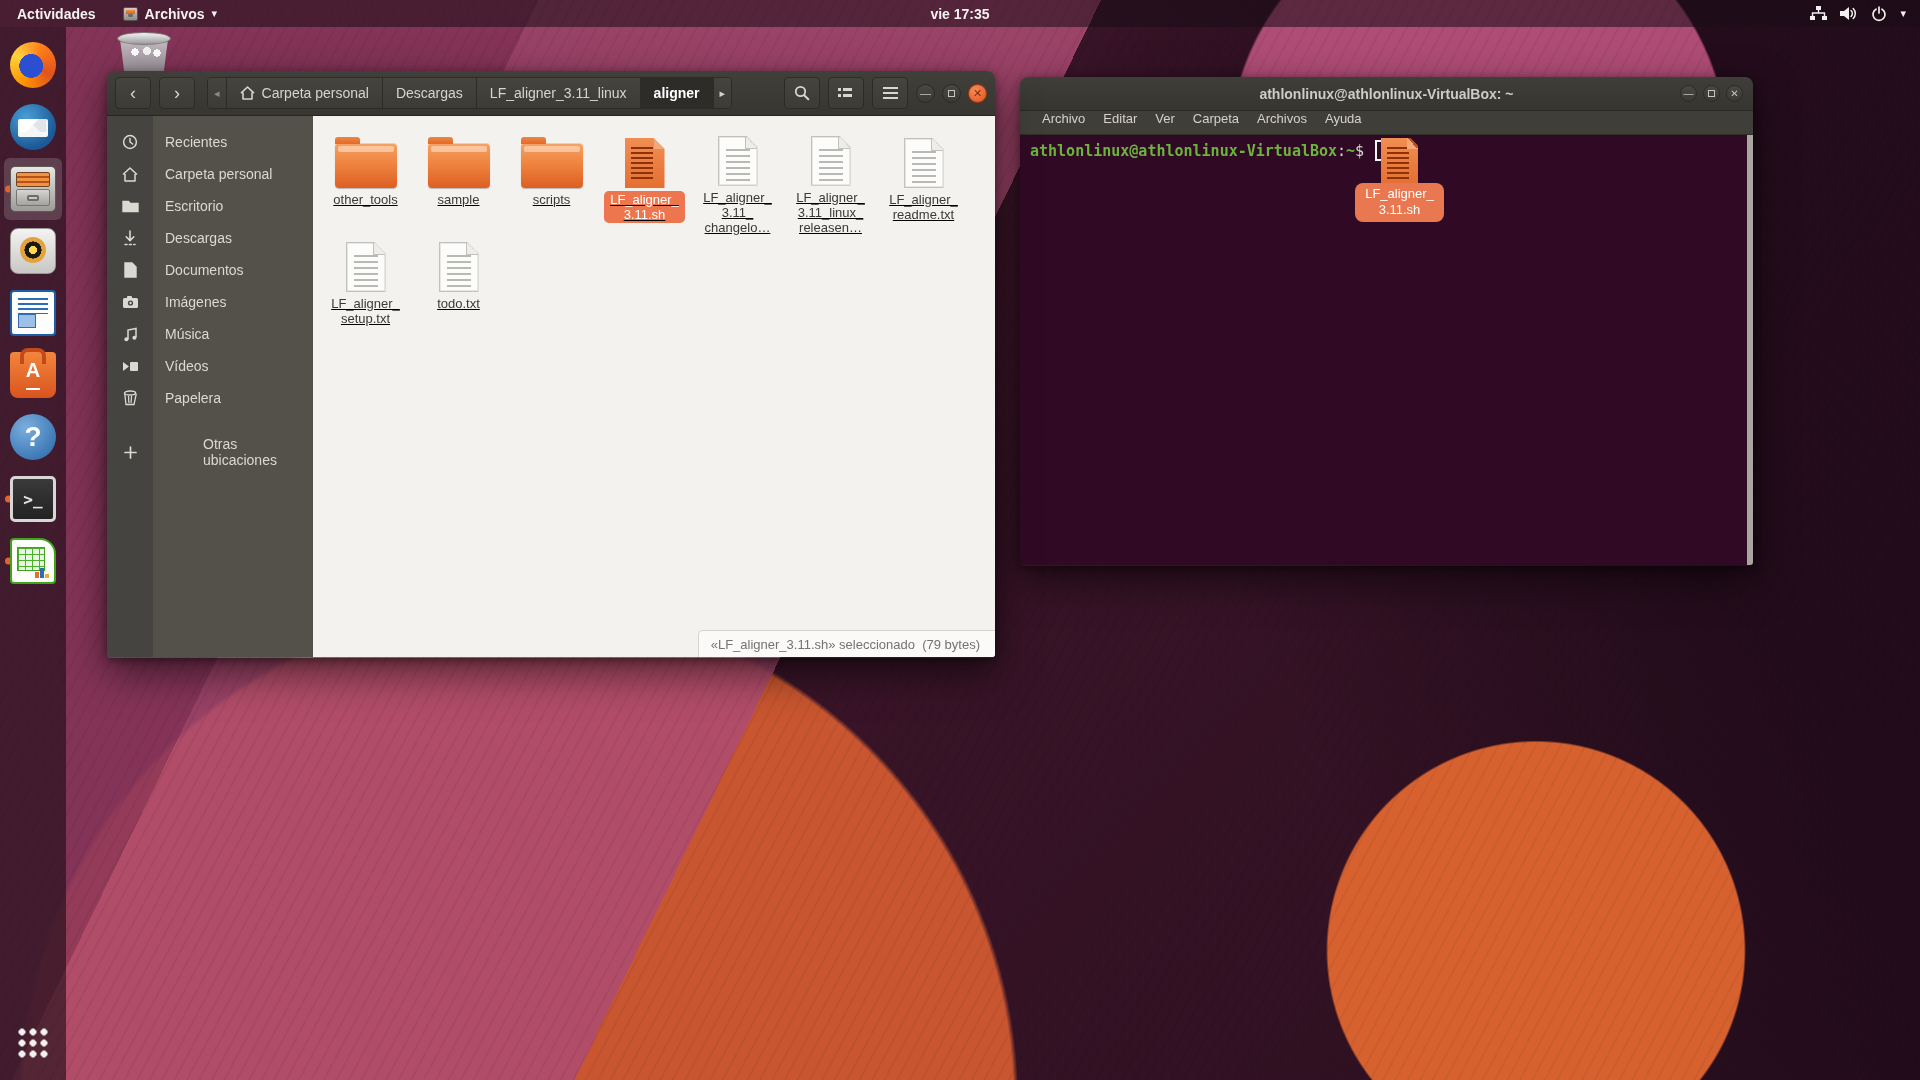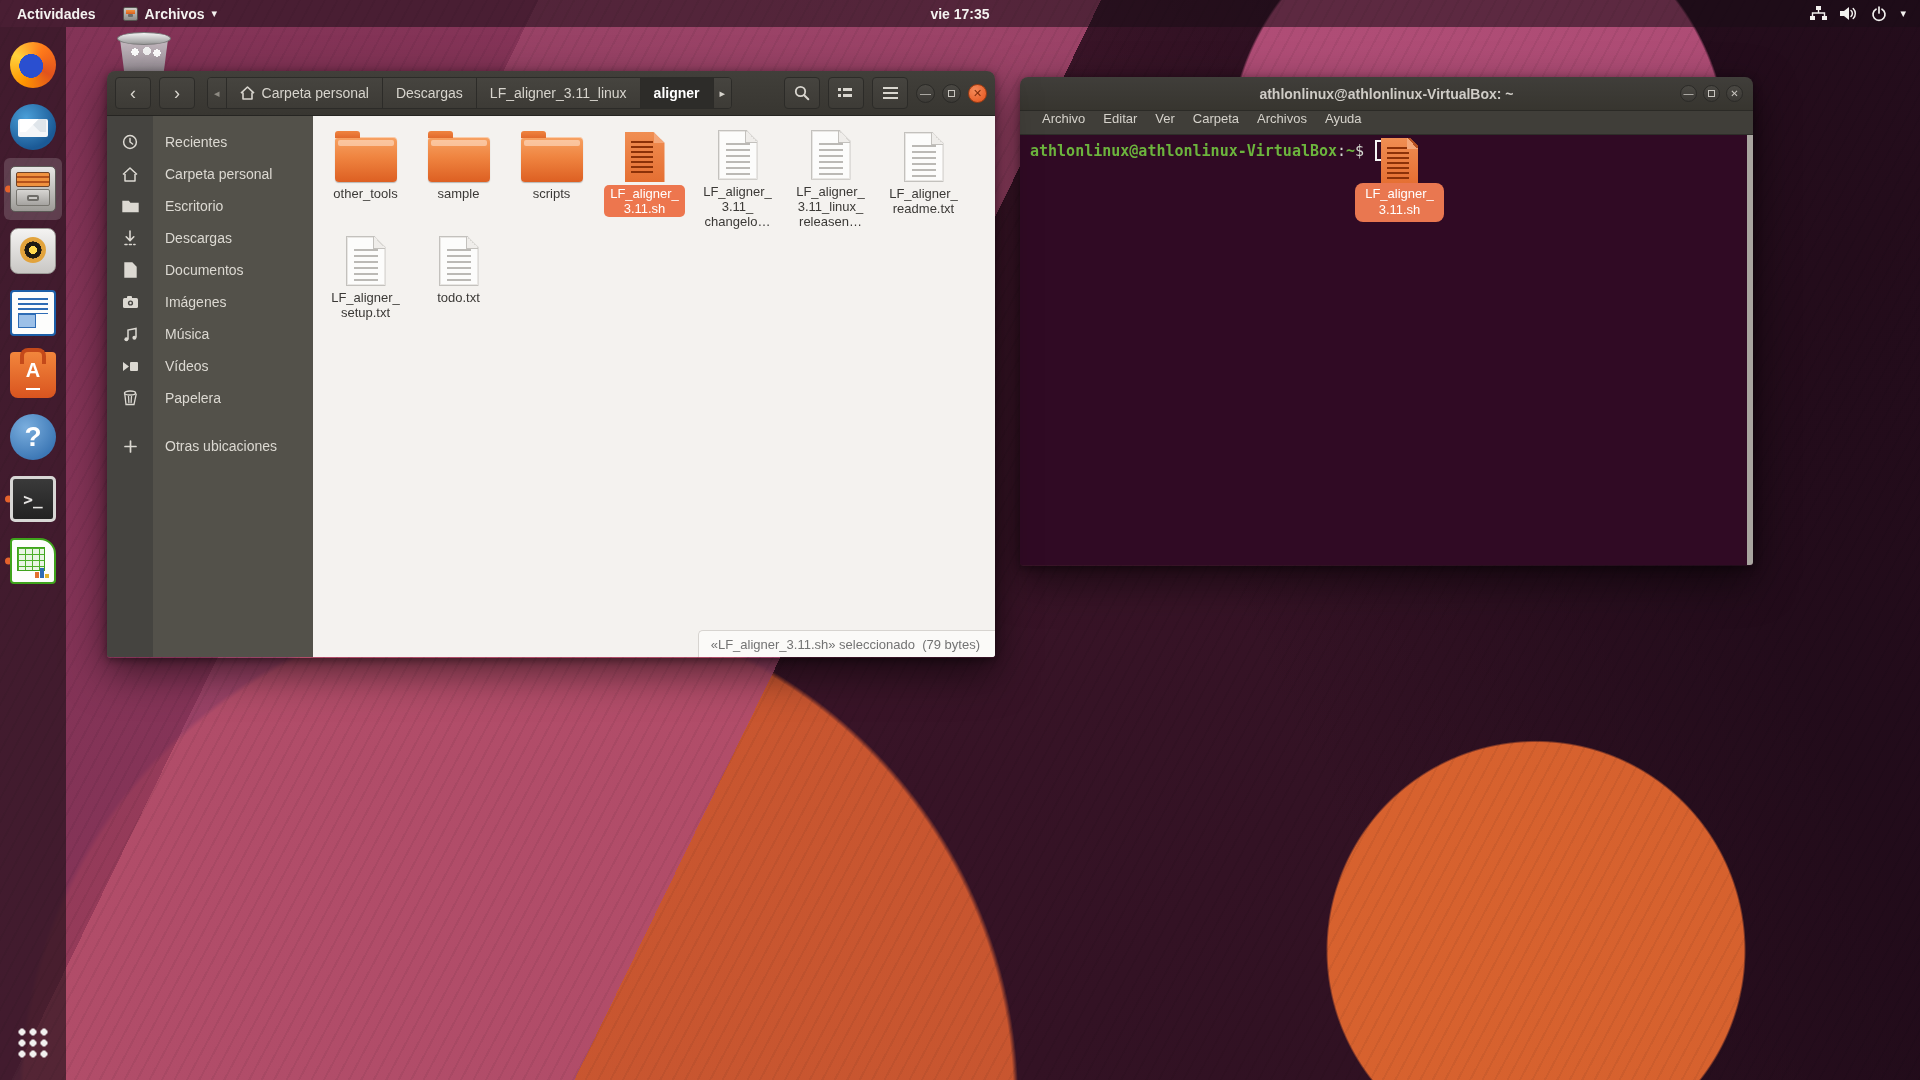--- a/index.html
+++ b/index.html
@@ -137,26 +137,26 @@
   .crumb.active { background:#2d2c29; color:#fff; font-weight:700; }
   .crumb.narrow.bright { color:#d7d4cd; }
   #files-header .spacer { flex:1; }
   #files-body { display:flex; height:541px; border-radius:0 0 3px 3px; overflow:hidden; }
 
   #sidebar { width:206px; background:#53514a; position:relative; flex:0 0 auto; }
   #sidebar .iconstrip { position:absolute; left:0; top:0; bottom:0; width:46px; background:#454440; }
   .side-item { position:relative; height:32px; display:flex; align-items:center; color:#dcd9d2; font-size:14px; }
   .side-item .ic { width:46px; display:flex; align-items:center; justify-content:center; flex:0 0 auto; }
   .side-item .lbl { padding-left:12px; }
-  .side-item.other { margin-top:16px; }
+  .side-item.other { margin-top:22px;gap:38px; }
   #sidebar svg { display:block; }
 
   #content { flex:1; background:#f4f2ef; position:relative; }
   #grid { display:grid; grid-template-columns:repeat(7,93px); grid-auto-rows:104px;
-    padding:10px 2px 0 6px; justify-items:center; }
+    padding:16px 2px 0 6px; justify-items:center;text-decoration:underline; }
   .cell { width:90px; display:flex; flex-direction:column; align-items:center; }
   .icon-area { height:56px; display:flex; align-items:flex-end; justify-content:center; }
   .cell .label-box { margin-top:3px; padding:1px 6px; border-radius:5px; text-align:center;
     font-size:13px; line-height:1.16; color:#3b3936; }
   .cell.selected .label-box { background:#ed764e; color:#fff; }
 
   .folder-ic { width:62px; height:45px; border-radius:3px 4px 4px 4px; position:relative;
     background:linear-gradient(180deg,#f7a263 0%,#ef8440 45%,#dd5f22 100%);
     box-shadow:inset 0 1px 0 rgba(255,255,255,.45), 0 1px 1px rgba(0,0,0,.25); }
   .folder-ic::before { content:""; position:absolute; left:0; top:-6px; width:25px; height:7px;

